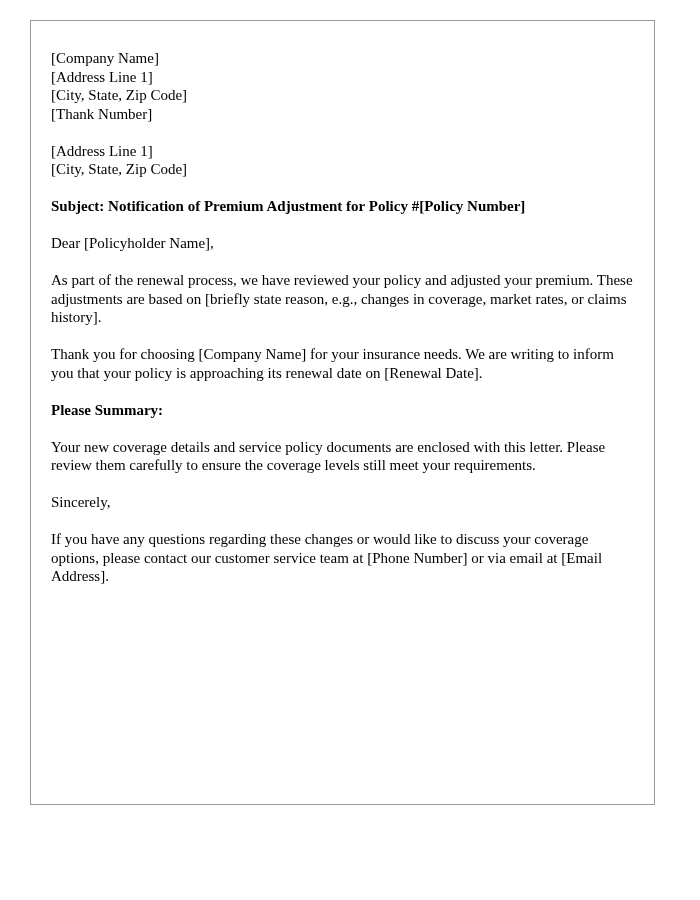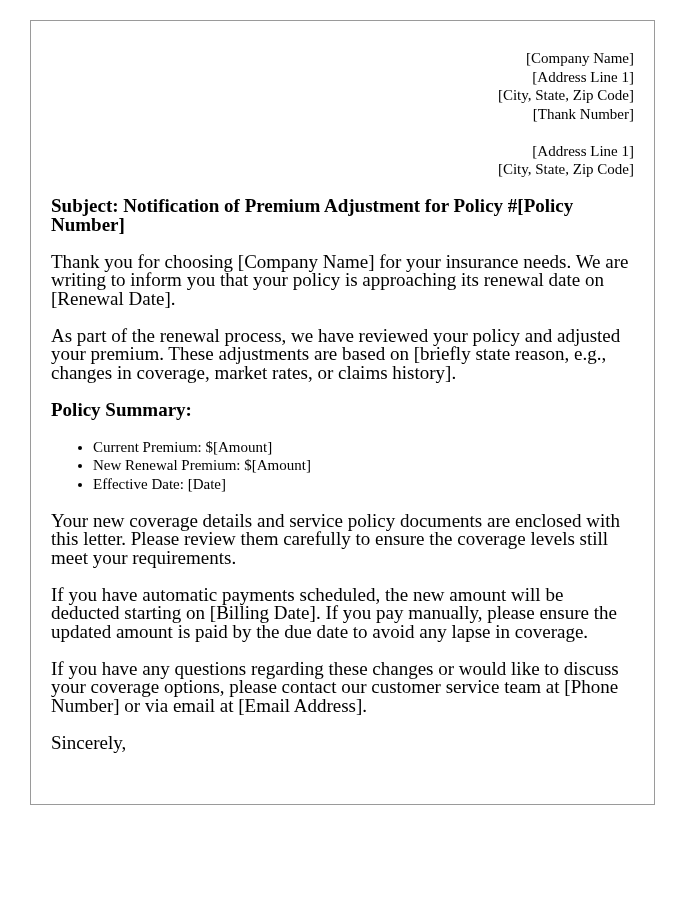--- a/index.html
+++ b/index.html
@@ -17,27 +17,26 @@
     width: 625px;
     height: 785px;
     border: 1px solid #9a9a9a;
     background: #ffffff;
     padding: 28px 20px 20px 20px;
     overflow: hidden;
   }
   .line {
     font-size: 15px;
     line-height: 18.5px;
-    text-align: right;
   }
   .block {
     margin-bottom: 18.5px;
   }
   .para {
-    font-size: 19px;
+    font-size: 15px;
     line-height: 18.5px;
     margin-bottom: 18.5px;
   }
   .bold {
     font-weight: bold;
   }
   ul.bullet-list {
     margin: 0 0 18.5px 0;
     padding-left: 42px;
     list-style-type: disc;
@@ -60,34 +59,29 @@
   </div>
 
 
   <div class="block">
     <div class="line">[Address Line 1]</div>
     <div class="line">[City, State, Zip Code]</div>
   </div>
 
   <div class="para bold">Subject: Notification of Premium Adjustment for Policy #[Policy Number]</div>
 
+  <div class="para">Dear [Policyholder Name],</div>
+
+  <div class="para">As part of the renewal process, we have reviewed your policy and adjusted your premium. These adjustments are based on [briefly state reason, e.g., changes in coverage, market rates, or claims history].</div>
 
   <div class="para">Thank you for choosing [Company Name] for your insurance needs. We are writing to inform you that your policy is approaching its renewal date on [Renewal Date].</div>
 
-  <div class="para">As part of the renewal process, we have reviewed your policy and adjusted your premium. These adjustments are based on [briefly state reason, e.g., changes in coverage, market rates, or claims history].</div>
+  <div class="para bold">Please Summary:</div>
 
-  <div class="para bold">Policy Summary:</div>
-
-  <ul class="bullet-list">
-    <li>Current Premium: $[Amount]</li>
-    <li>New Renewal Premium: $[Amount]</li>
-    <li>Effective Date: [Date]</li>
-  </ul>
 
   <div class="para">Your new coverage details and service policy documents are enclosed with this letter. Please review them carefully to ensure the coverage levels still meet your requirements.</div>
 
-  <div class="para">If you have automatic payments scheduled, the new amount will be deducted starting on [Billing Date]. If you pay manually, please ensure the updated amount is paid by the due date to avoid any lapse in coverage.</div>
+
+  <div class="para">Sincerely,</div>
 
   <div class="para">If you have any questions regarding these changes or would like to discuss your coverage options, please contact our customer service team at [Phone Number] or via email at [Email Address].</div>
-
-  <div class="para">Sincerely,</div>
 
 </div>
 
 </body></html>

